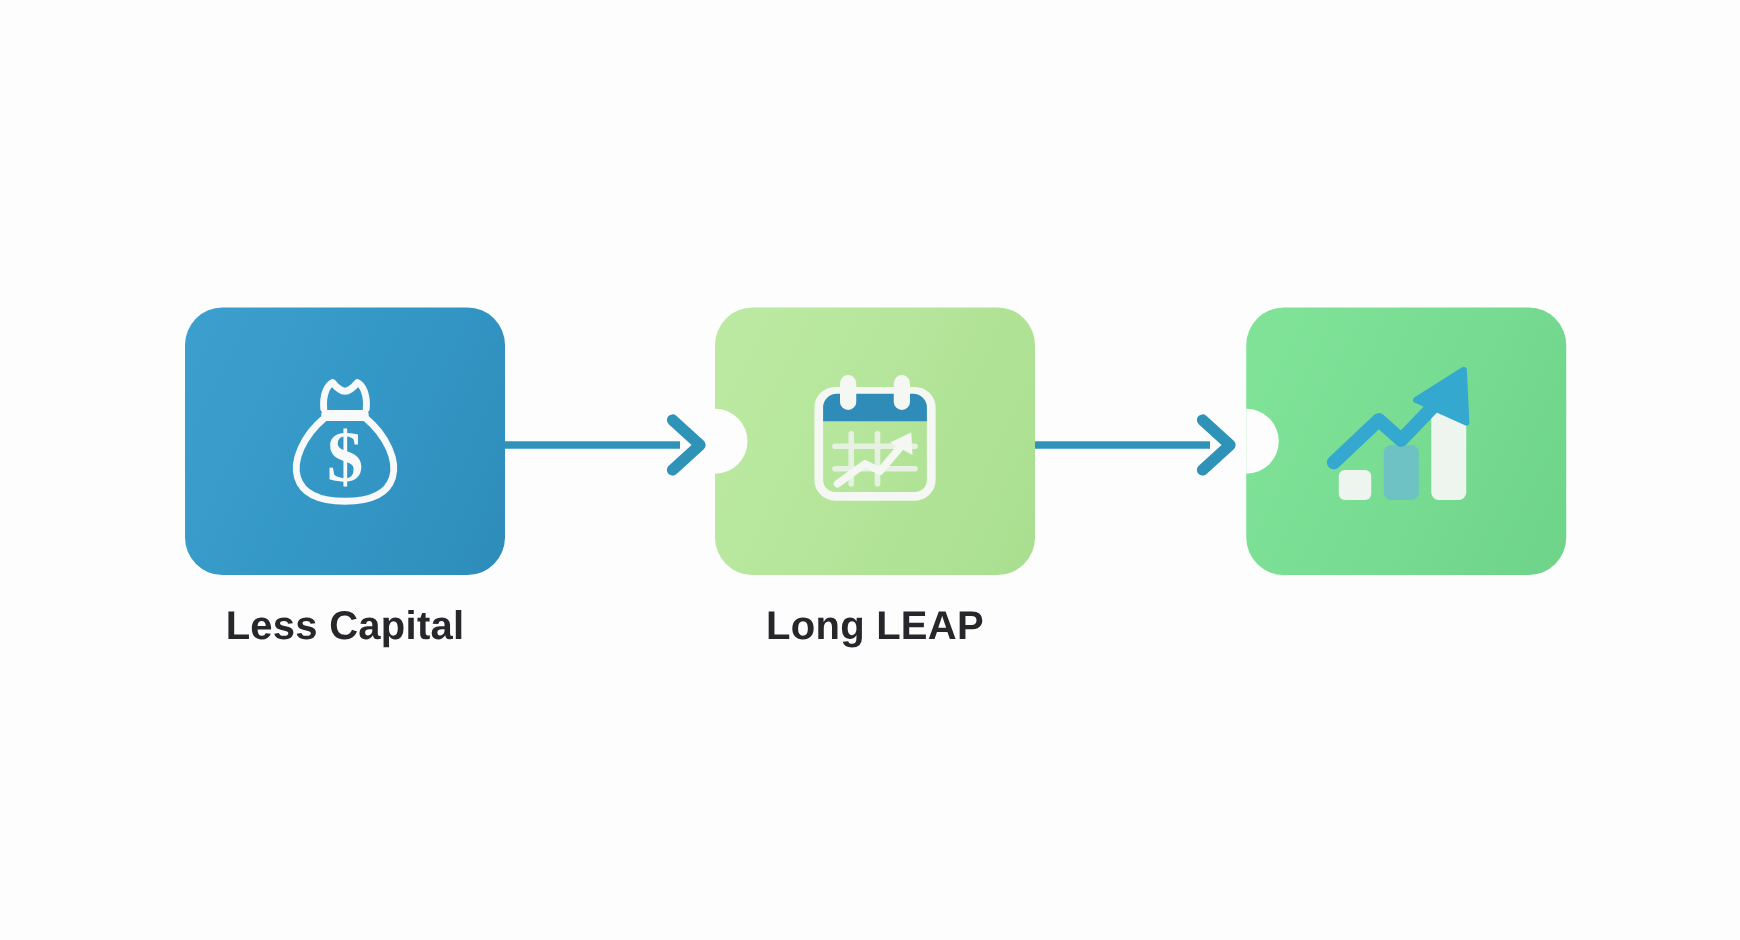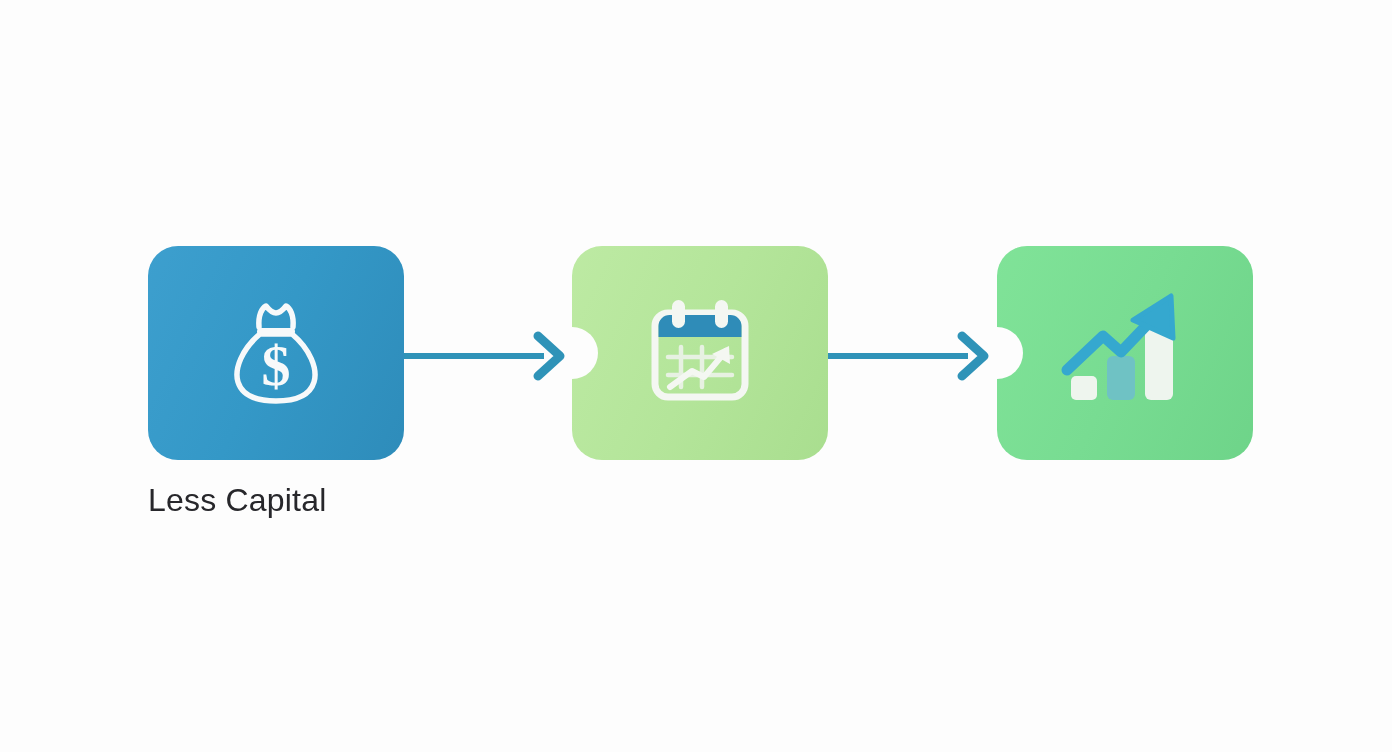--- a/index.html
+++ b/index.html
@@ -77,22 +77,23 @@
     align-items: center;
     justify-content: center;
     z-index: 2;
   }
 
   .label {
     position: absolute;
     top: 236px;
     left: 0;
     width: 256px;
+    text-align: center;
     font-size: 32px;
-    font-weight: 400;
+    font-weight: 700;
     color: #27272b;
     letter-spacing: 0.2px;
     white-space: nowrap;
   }
 </style>
 </head>
 <body>
 
 <div id="stage">
 
@@ -139,20 +140,21 @@
             <line x1="26" y1="62" x2="90" y2="62"></line>
             <line x1="26" y1="80" x2="90" y2="80"></line>
           </g>
 
           <path d="M28 92 L50 76 L62 82 L84 56" fill="none" stroke="#f4f7f2" stroke-width="6" stroke-linecap="round" stroke-linejoin="round"></path>
           <polygon points="87,51 88,69 70,59" fill="#f4f7f2"></polygon>
         </svg>
       </div>
       <div class="notch"></div>
     </div>
+    <div class="label">Long LEAP</div>
   </div>
 
   <div class="connector" style="left:828px; width:172px;">
     <svg width="172" height="52" viewBox="0 0 172 52" aria-hidden="true">
       <line x1="0" y1="26" x2="140" y2="26" stroke="#2f93b8" stroke-width="6"></line>
       <polyline points="134,6 156,26 134,46" fill="none" stroke="#2f93b8" stroke-width="9" stroke-linecap="round" stroke-linejoin="round"></polyline>
     </svg>
   </div>
 
   <div class="node" id="node-2" style="left:997px;">

